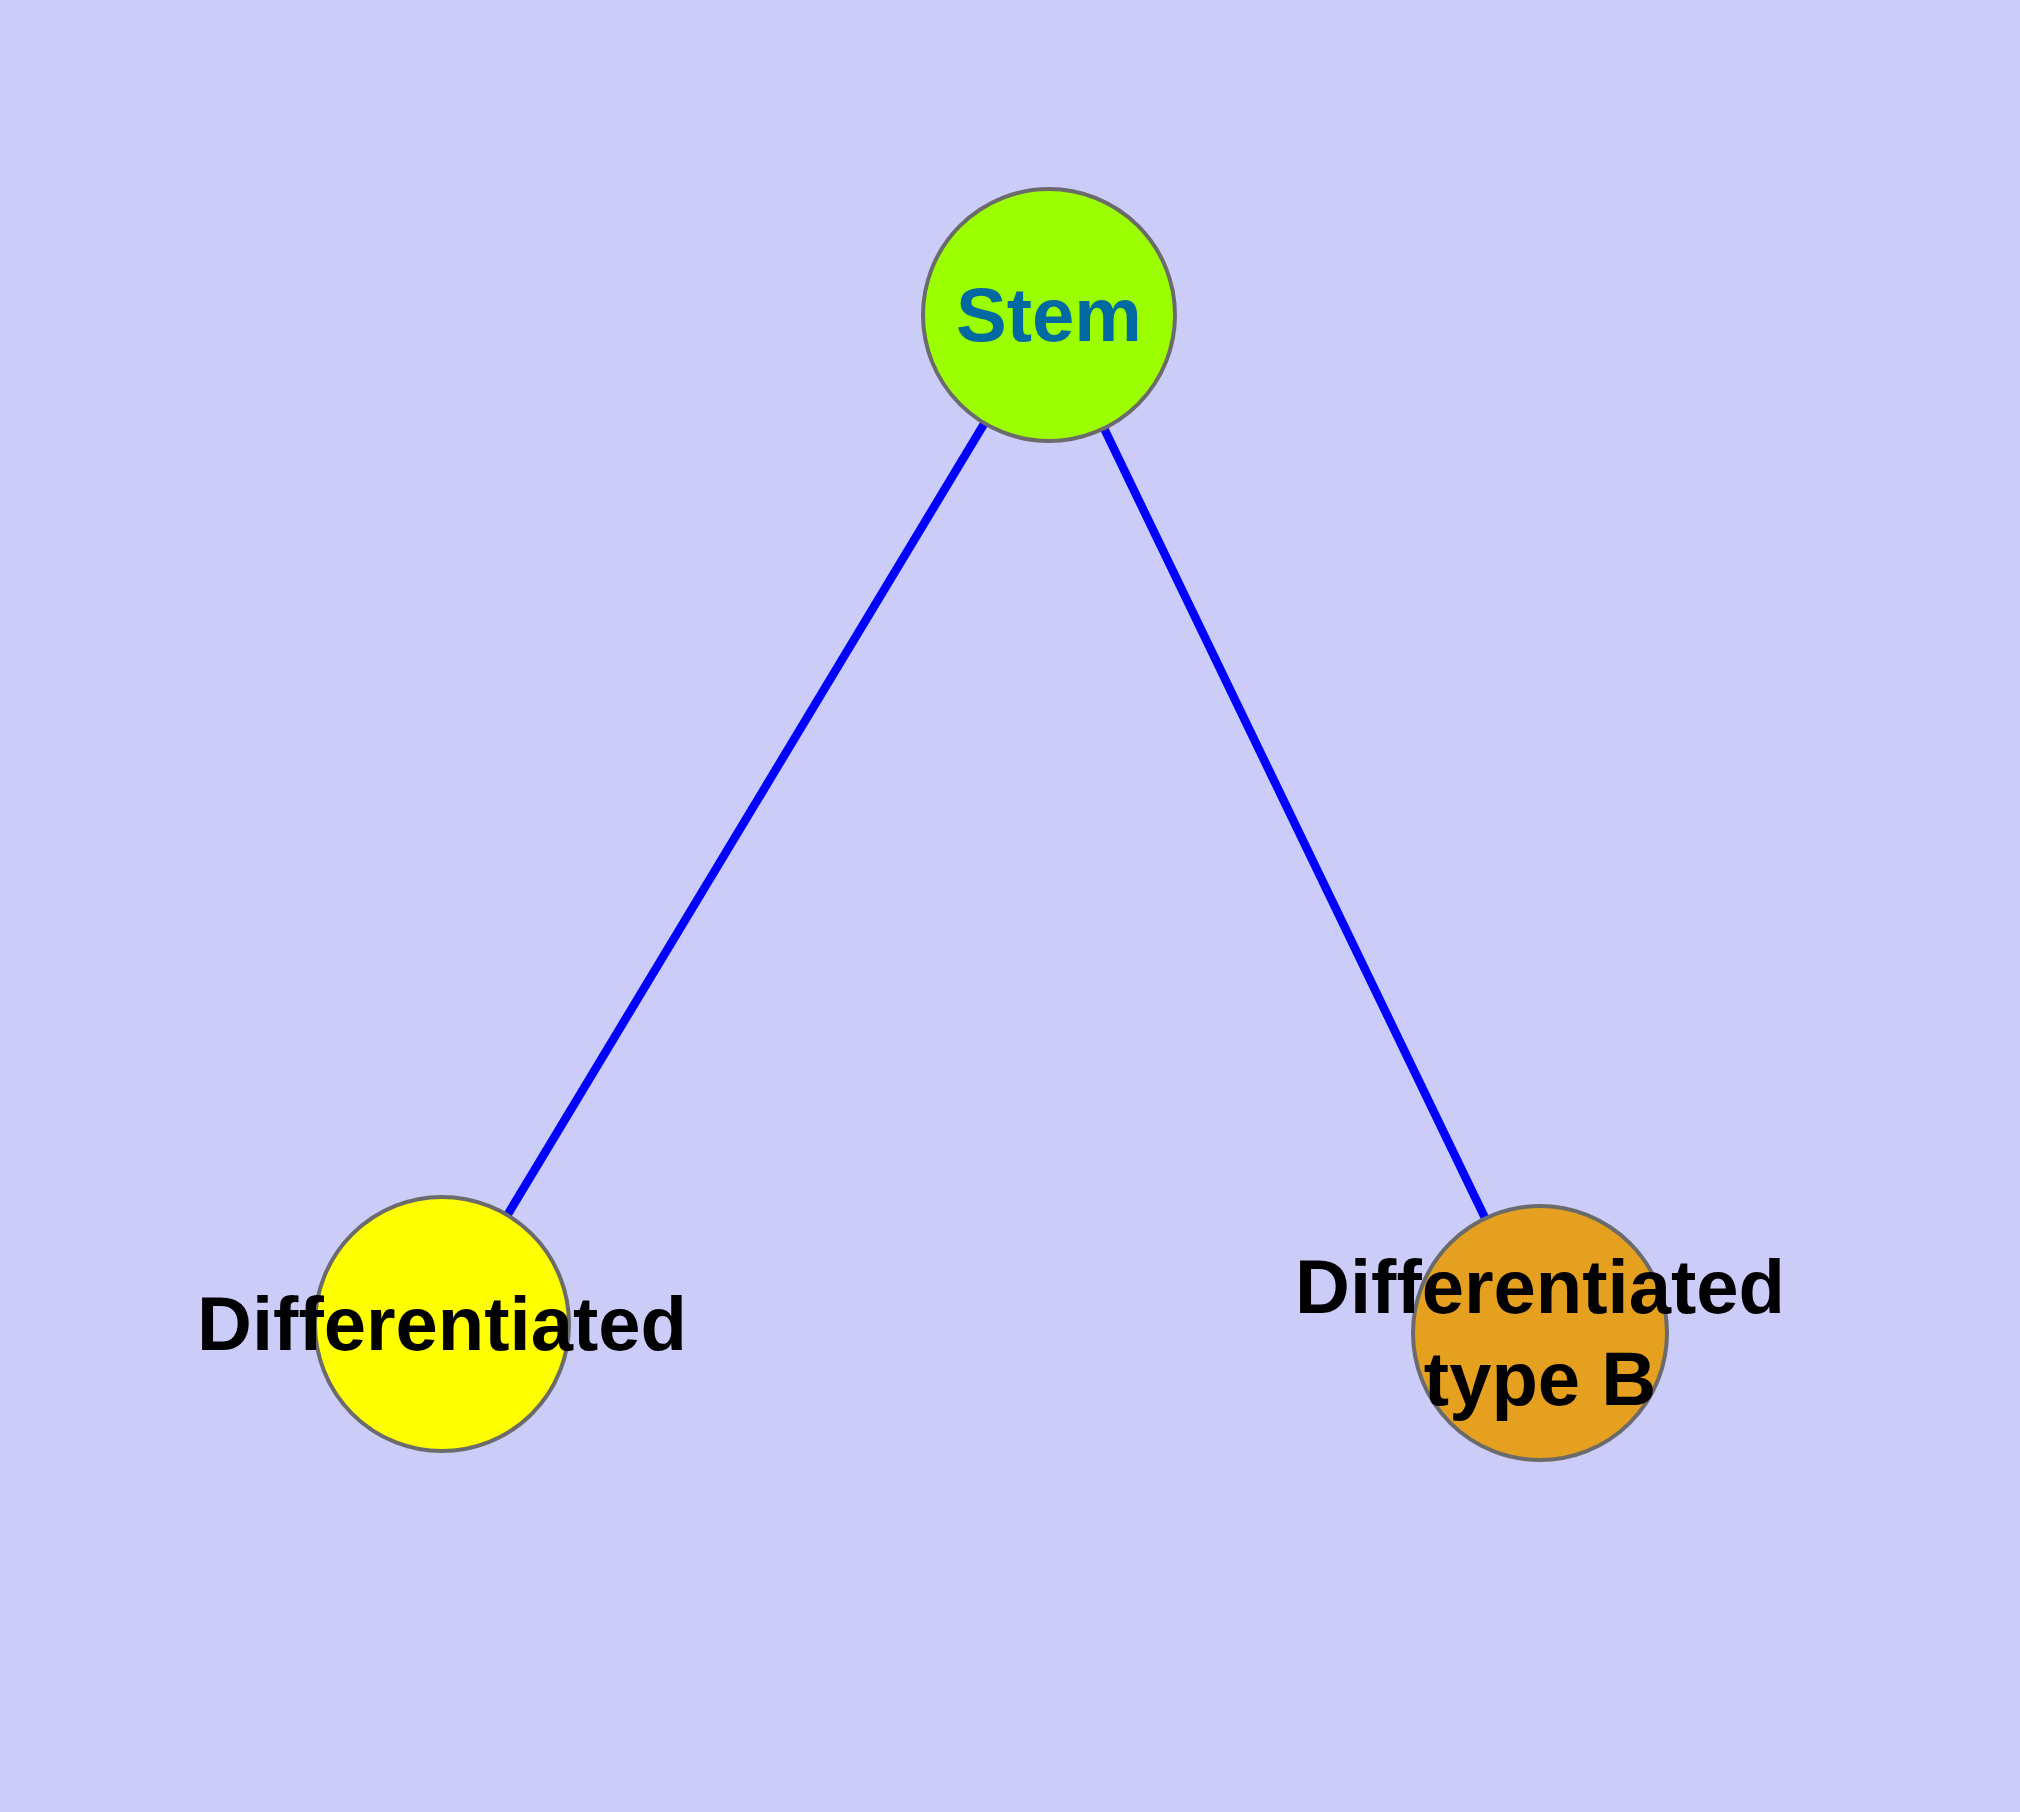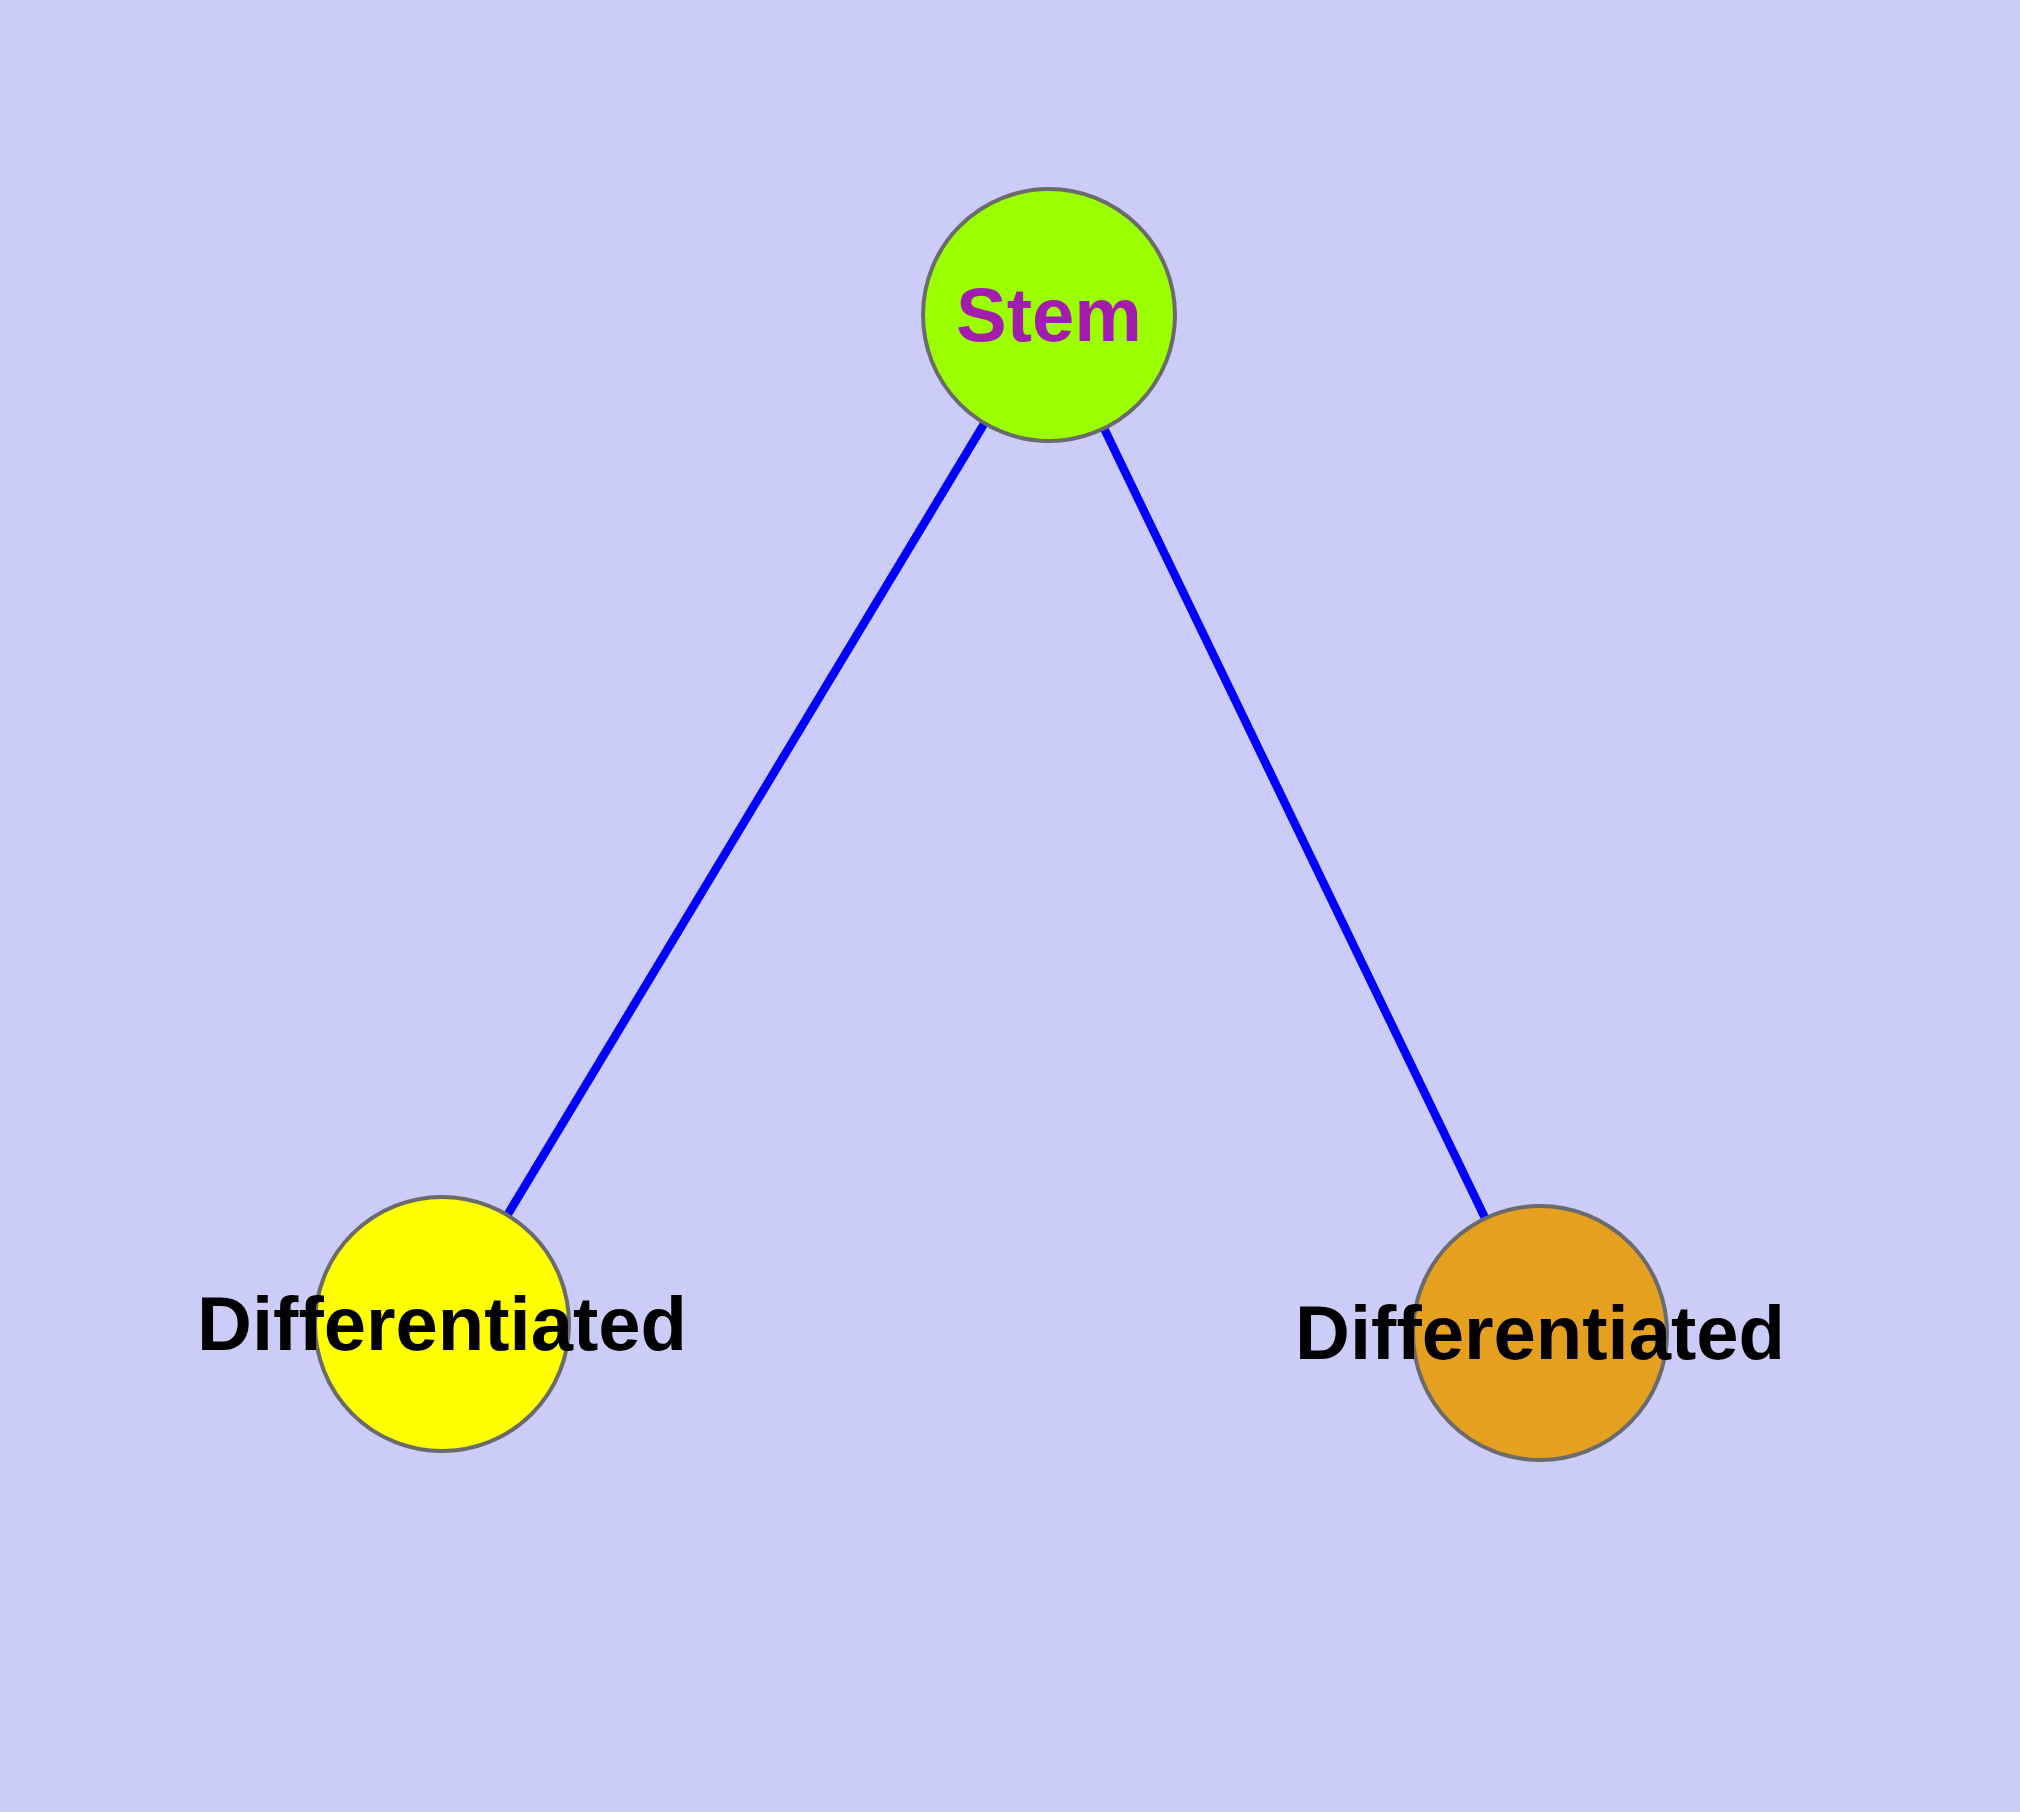--- a/index.html
+++ b/index.html
@@ -46,28 +46,29 @@
 </style>
 </head>
 <body>
 
 <div class="canvas" style="background: rgb(204, 204, 248);">
   <svg class="edges-layer" xmlns="http://www.w3.org/2000/svg" width="2021" height="1812" viewBox="0 0 2384 2138">
       <line x1="1238" y1="372" x2="521" y2="1562" stroke="#0000ff" stroke-width="10"></line>
       <line x1="1238" y1="372" x2="1817" y2="1572" stroke="#0000ff" stroke-width="10"></line>
     </svg>
 <div class="node" style="left: 921px; top: 187px; width: 256px; height: 256px; background: rgb(156, 255, 0); border-color: rgb(107, 107, 107); border-width: 4.2px;">
-    <div class="node-label" style="color: #a21caf;">
+    <div class="node-label" style="color: #0369a1;">
         <div>Stem</div>
       </div>
   </div>
     <div class="node" style="left: 313px; top: 1195px; width: 258px; height: 258px; background: rgb(255, 255, 0); border-color: rgb(107, 107, 107); border-width: 4.2px;">
     <div class="node-label" style="color: rgb(0, 0, 0);">
         <div>Differentiated</div>
       </div>
   </div>
     <div class="node" style="left: 1411px; top: 1204px; width: 258px; height: 258px; background: rgb(230, 160, 31); border-color: rgb(107, 107, 107); border-width: 4.2px;">
     <div class="node-label" style="color: rgb(0, 0, 0);">
         <div>Differentiated</div>
+        <div>type B</div>
       </div>
   </div>
   </div>
 
 
 </body></html>

